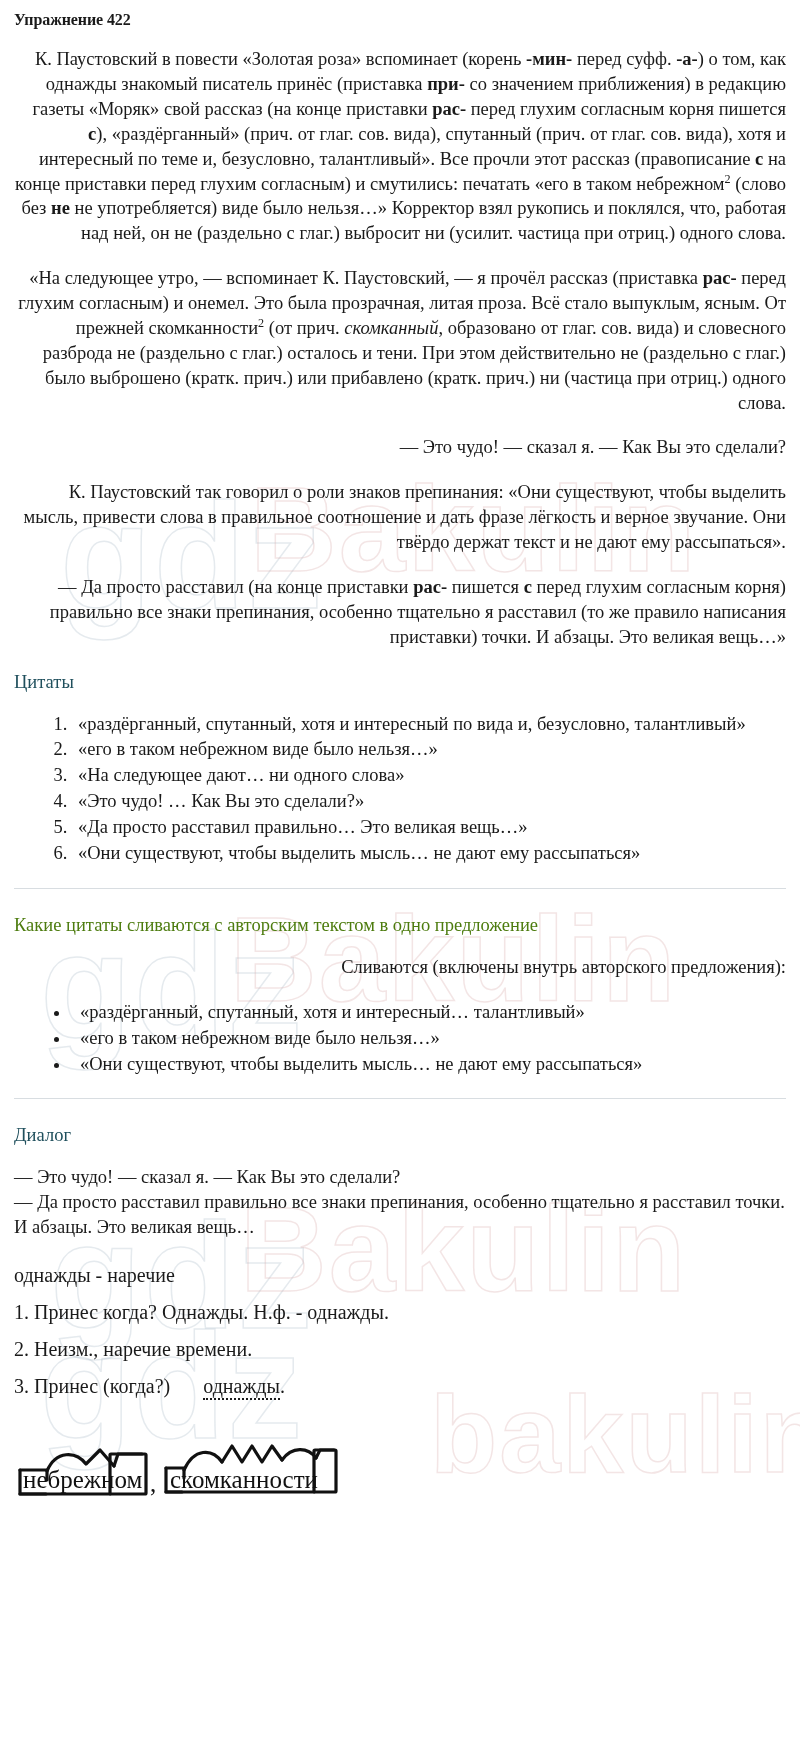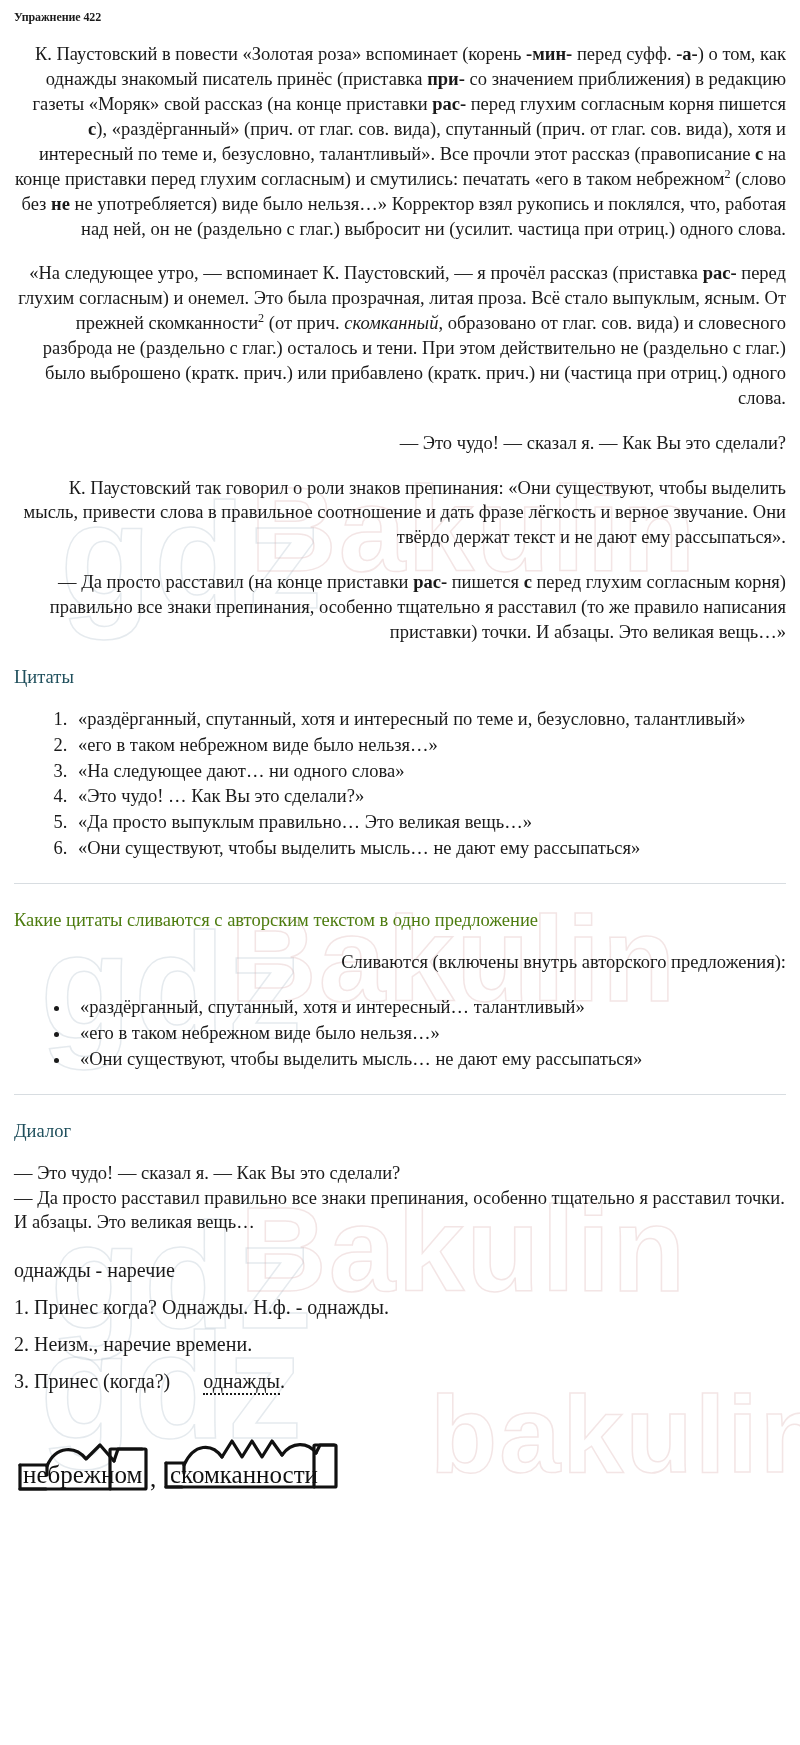--- a/index.html
+++ b/index.html
@@ -40,21 +40,21 @@
 
   .page {
     position: relative;
     z-index: 1;
     padding: 10px 14px 0 14px;
     box-sizing: border-box;
     width: 800px;
   }
 
   h1.title {
-    font-size: 12px;
+    font-size: 16px;
     font-weight: 700;
     margin: 0 0 18px 0;
     line-height: 1.2;
     letter-spacing: -0.1px;
   }
 
   p.body-par {
     font-size: 18.5px;
     line-height: 1.345;
     margin: 0 0 20px 0;
@@ -172,25 +172,25 @@
 
   <p class="body-par"><span>— Это чудо! — сказал я. — Как Вы это сделали?</span></p>
 
   <p class="body-par"><span>К. Паустовский так говорил о роли знаков препинания: «Они существуют, чтобы выделить мысль, привести слова в правильное соотношение и дать фразе лёгкость и верное звучание. Они твёрдо держат текст и не дают ему рассыпаться».</span></p>
 
   <p class="body-par"><span>— Да просто расставил (на конце приставки </span><span class="b">рас-</span><span> пишется </span><span class="b">с</span><span> перед глухим согласным корня) правильно все знаки препинания, особенно тщательно я расставил (то же правило написания приставки) точки. И абзацы. Это великая вещь…»</span></p>
 
   <h2 class="section-heading">Цитаты</h2>
 
   <ol class="num-list">
-      <li>«раздёрганный, спутанный, хотя и интересный по теме и, безусловно, талантливый»</li>
+      <li>«раздёрганный, спутанный, хотя и интересный по вида и, безусловно, талантливый»</li>
       <li>«его в таком небрежном виде было нельзя…»</li>
       <li>«На следующее дают… ни одного слова»</li>
       <li>«Это чудо! … Как Вы это сделали?»</li>
-      <li>«Да просто выпуклым правильно… Это великая вещь…»</li>
+      <li>«Да просто расставил правильно… Это великая вещь…»</li>
       <li>«Они существуют, чтобы выделить мысль… не дают ему рассыпаться»</li>
     </ol>
 
   <hr class="divider">
 
   <h2 class="section-heading q">Какие цитаты сливаются с авторским текстом в одно предложение</h2>
 
   <p class="body-par">Сливаются (включены внутрь авторского предложения):</p>
 
   <ul class="bullet-list">

